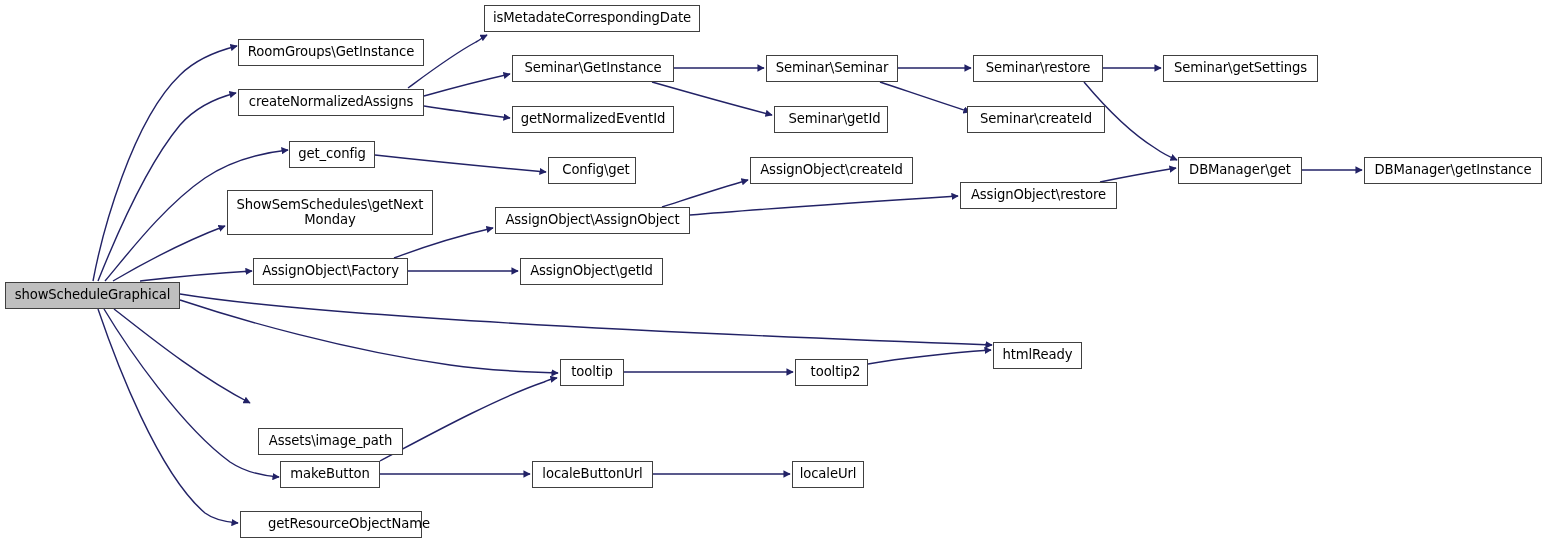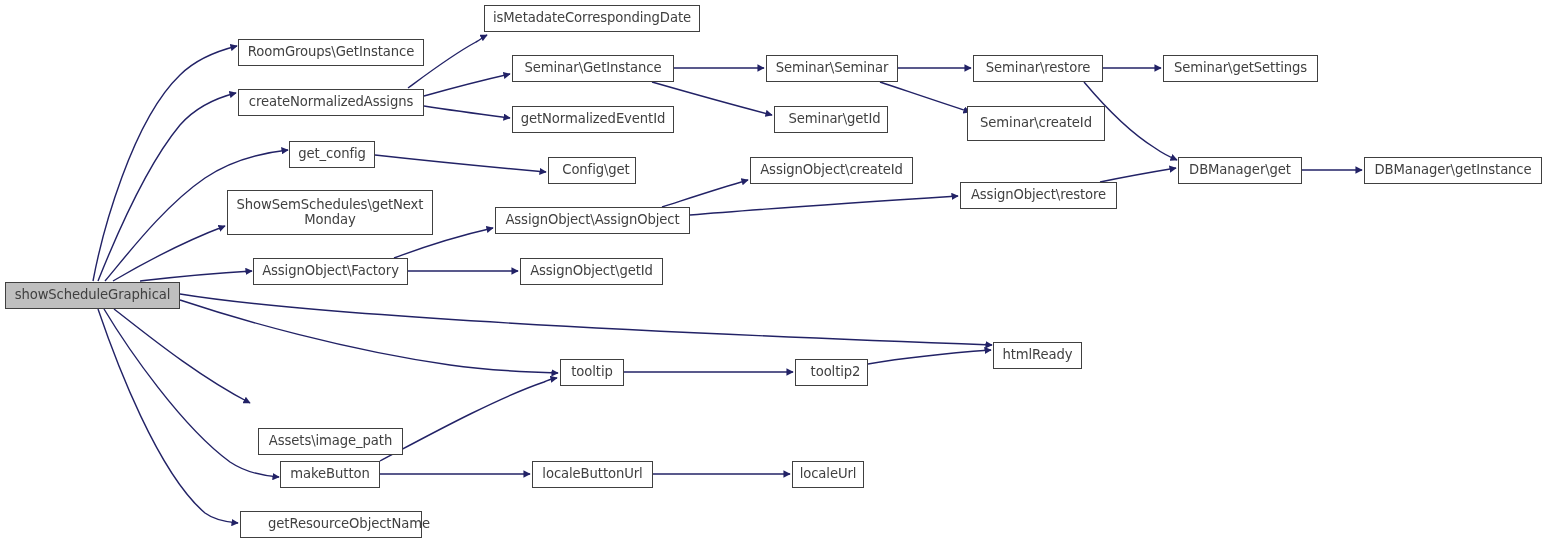--- a/index.html
+++ b/index.html
@@ -21,21 +21,21 @@
     top: 0;
     width: 1547px;
     height: 544px;
     pointer-events: none;
   }
   .node {
     position: absolute;
     box-sizing: border-box;
     border: 1px solid #404040;
     background: #ffffff;
-    color: #404040;
+    color: #000000;
     font-size: 13.2px;
     line-height: 1.12;
     display: flex;
     align-items: center;
     justify-content: center;
     text-align: center;
     white-space: pre-line;
     letter-spacing: -0.1px;
   }
   .node.highlight {
@@ -89,21 +89,21 @@
   <div id="node-layer">
       <div class="node" style="left: 484px; top: 5px; width: 216px; height: 27px;">isMetadateCorrespondingDate</div>
       <div class="node" style="left: 238px; top: 39px; width: 186px; height: 27px;">RoomGroups\GetInstance</div>
       <div class="node" style="left: 512px; top: 55px; width: 162px; height: 27px;">Seminar\GetInstance</div>
       <div class="node" style="left: 766px; top: 55px; width: 132px; height: 27px;">Seminar\Seminar</div>
       <div class="node" style="left: 973px; top: 55px; width: 130px; height: 27px;">Seminar\restore</div>
       <div class="node" style="left: 1163px; top: 55px; width: 155px; height: 27px;">Seminar\getSettings</div>
       <div class="node" style="left: 238px; top: 89px; width: 186px; height: 27px;">createNormalizedAssigns</div>
       <div class="node" style="left: 512px; top: 106px; width: 162px; height: 27px;">getNormalizedEventId</div>
       <div class="node" style="left: 774px; top: 106px; width: 114px; height: 27px; padding-left: 7px;">Seminar\getId</div>
-      <div class="node" style="left: 967px; top: 106px; width: 138px; height: 35px;">Seminar\createId</div>
+      <div class="node" style="left: 967px; top: 106px; width: 138px; height: 27px;">Seminar\createId</div>
       <div class="node" style="left: 289px; top: 141px; width: 86px; height: 27px;">get_config</div>
       <div class="node" style="left: 548px; top: 157px; width: 88px; height: 27px; padding-left: 8px;">Config\get</div>
       <div class="node" style="left: 750px; top: 157px; width: 163px; height: 27px;">AssignObject\createId</div>
       <div class="node" style="left: 1178px; top: 157px; width: 124px; height: 27px;">DBManager\get</div>
       <div class="node" style="left: 1364px; top: 157px; width: 178px; height: 27px;">DBManager\getInstance</div>
       <div class="node" style="left: 227px; top: 190px; width: 206px; height: 45px;">ShowSemSchedules\getNext
 Monday</div>
       <div class="node" style="left: 960px; top: 182px; width: 157px; height: 27px;">AssignObject\restore</div>
       <div class="node" style="left: 495px; top: 207px; width: 195px; height: 27px;">AssignObject\AssignObject</div>
       <div class="node" style="left: 253px; top: 258px; width: 155px; height: 27px;">AssignObject\Factory</div>

